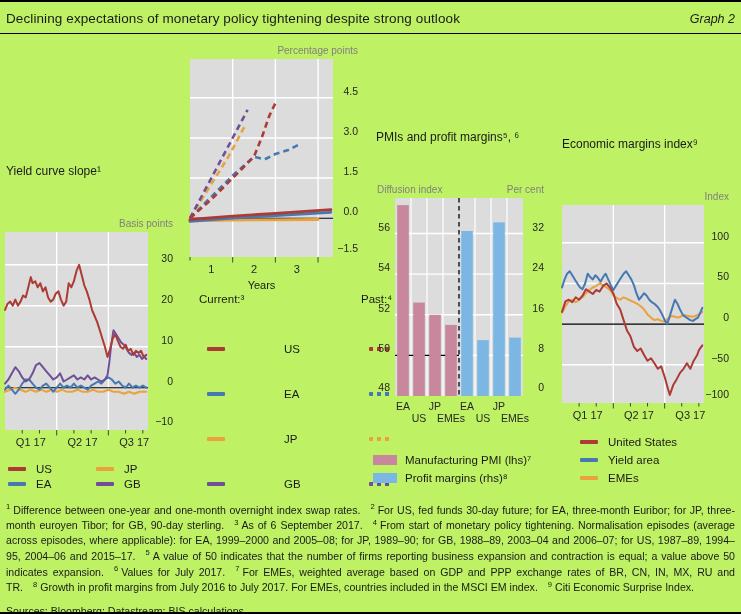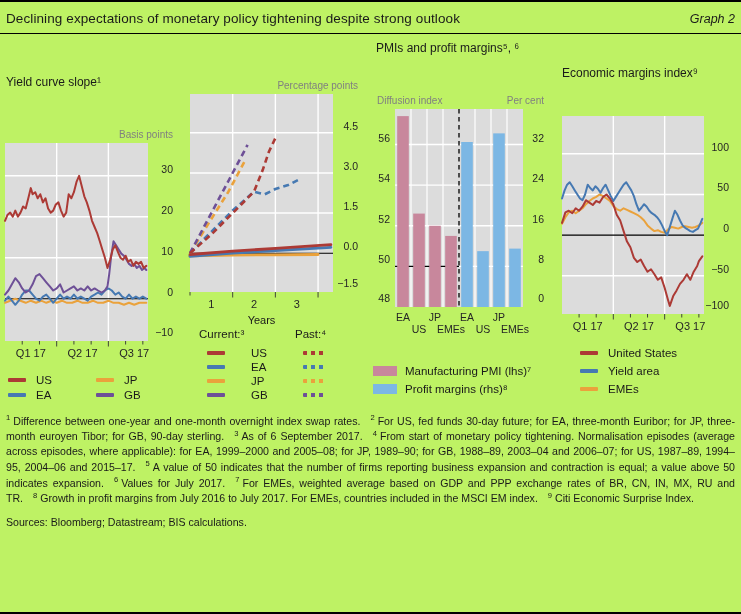--- a/index.html
+++ b/index.html
@@ -17,21 +17,21 @@
   .legend{font-size:11.5px;margin-top:5px;}
   .sw{display:inline-block;width:18px;height:3.2px;border-radius:1px;vertical-align:middle;margin-bottom:2px;}
   .sw-dash{width:21px;}
   .sw-rect{display:inline-block;width:24px;height:10px;vertical-align:middle;margin-bottom:1px;}
   .leg-grid2{display:grid;grid-template-columns:88px auto;padding-left:8px;row-gap:3px;}
   .leg-item .lab{margin-left:10px;}
   .leg-rows{padding-left:24px;}
   .leg-rows .leg-item, .leg-rects .leg-item{height:18px;}
   .leg-rects{padding-left:3px;margin-top:30px;}
   .leg-rects .lab{margin-left:8px;}
-  .cp{display:grid;grid-template-columns:52px 44px 56px;margin-left:14px;margin-top:2px;row-gap:2px;font-size:11.5px;}
+  .cp{display:grid;grid-template-columns:52px 44px 56px;margin-left:14px;margin-top:2px;row-gap:2px;font-size:11.5px;gap:33px;}
   .cp .hdr{font-size:11.5px;height:17px;}
   .cp .c-sw{text-align:left;padding-left:8px;}
   .footnotes{margin:12px 6px 0 6px;font-size:10.6px;line-height:1.43;text-align:justify;}
   .footnotes sup{font-size:7.6px;margin-right:3px;}
   .fn{margin-right:10px;}
   .sources{margin:9px 6px 0 6px;font-size:10.6px;}
 </style>
 </head>
 <body>
 
@@ -192,20 +192,24 @@
           <text x="145" y="223.5" text-anchor="middle" font-size="10.5" fill="#262626">EMEs</text>
         </svg>
       <div class="legend leg-rects">
         <div class="leg-item"><span class="sw-rect" style="background: rgb(200, 135, 156);"></span><span class="lab">Manufacturing PMI (lhs)⁷</span></div>
         <div class="leg-item"><span class="sw-rect" style="background: rgb(124, 183, 228);"></span><span class="lab">Profit margins (rhs)⁸</span></div>
       </div>
     </div>
 
     <div class="panel" style="width:185px;">
       <div class="panel-title">Economic margins index⁹</div>
+      <div class="units">
+        <span></span>
+        <span>Index</span>
+      </div>
       <svg id="chart-3" width="185" height="226" viewBox="0 0 185 226">
           <rect x="6" y="0" width="142" height="198" fill="#dcdcdc"></rect>
           <line x1="57.32530120481927" y1="0" x2="57.32530120481927" y2="198" stroke="#ffffff" stroke-width="1.4"></line>
           <line x1="108.65060240963854" y1="0" x2="108.65060240963854" y2="198" stroke="#ffffff" stroke-width="1.4"></line>
           <line x1="6" y1="159.782340862423" x2="148" y2="159.782340862423" stroke="#ffffff" stroke-width="1.4"></line>
           <line x1="6" y1="78.46817248459959" x2="148" y2="78.46817248459959" stroke="#ffffff" stroke-width="1.4"></line>
           <line x1="6" y1="37.81108829568789" x2="148" y2="37.81108829568789" stroke="#ffffff" stroke-width="1.4"></line>
           <line x1="6" y1="119.12525667351129" x2="148" y2="119.12525667351129" stroke="#000" stroke-width="1.1"></line>
           <line x1="23.10843373493976" y1="198" x2="23.10843373493976" y2="201.5" stroke="#333" stroke-width="0.9"></line>
           <line x1="40.21686746987952" y1="198" x2="40.21686746987952" y2="201.5" stroke="#333" stroke-width="0.9"></line>

